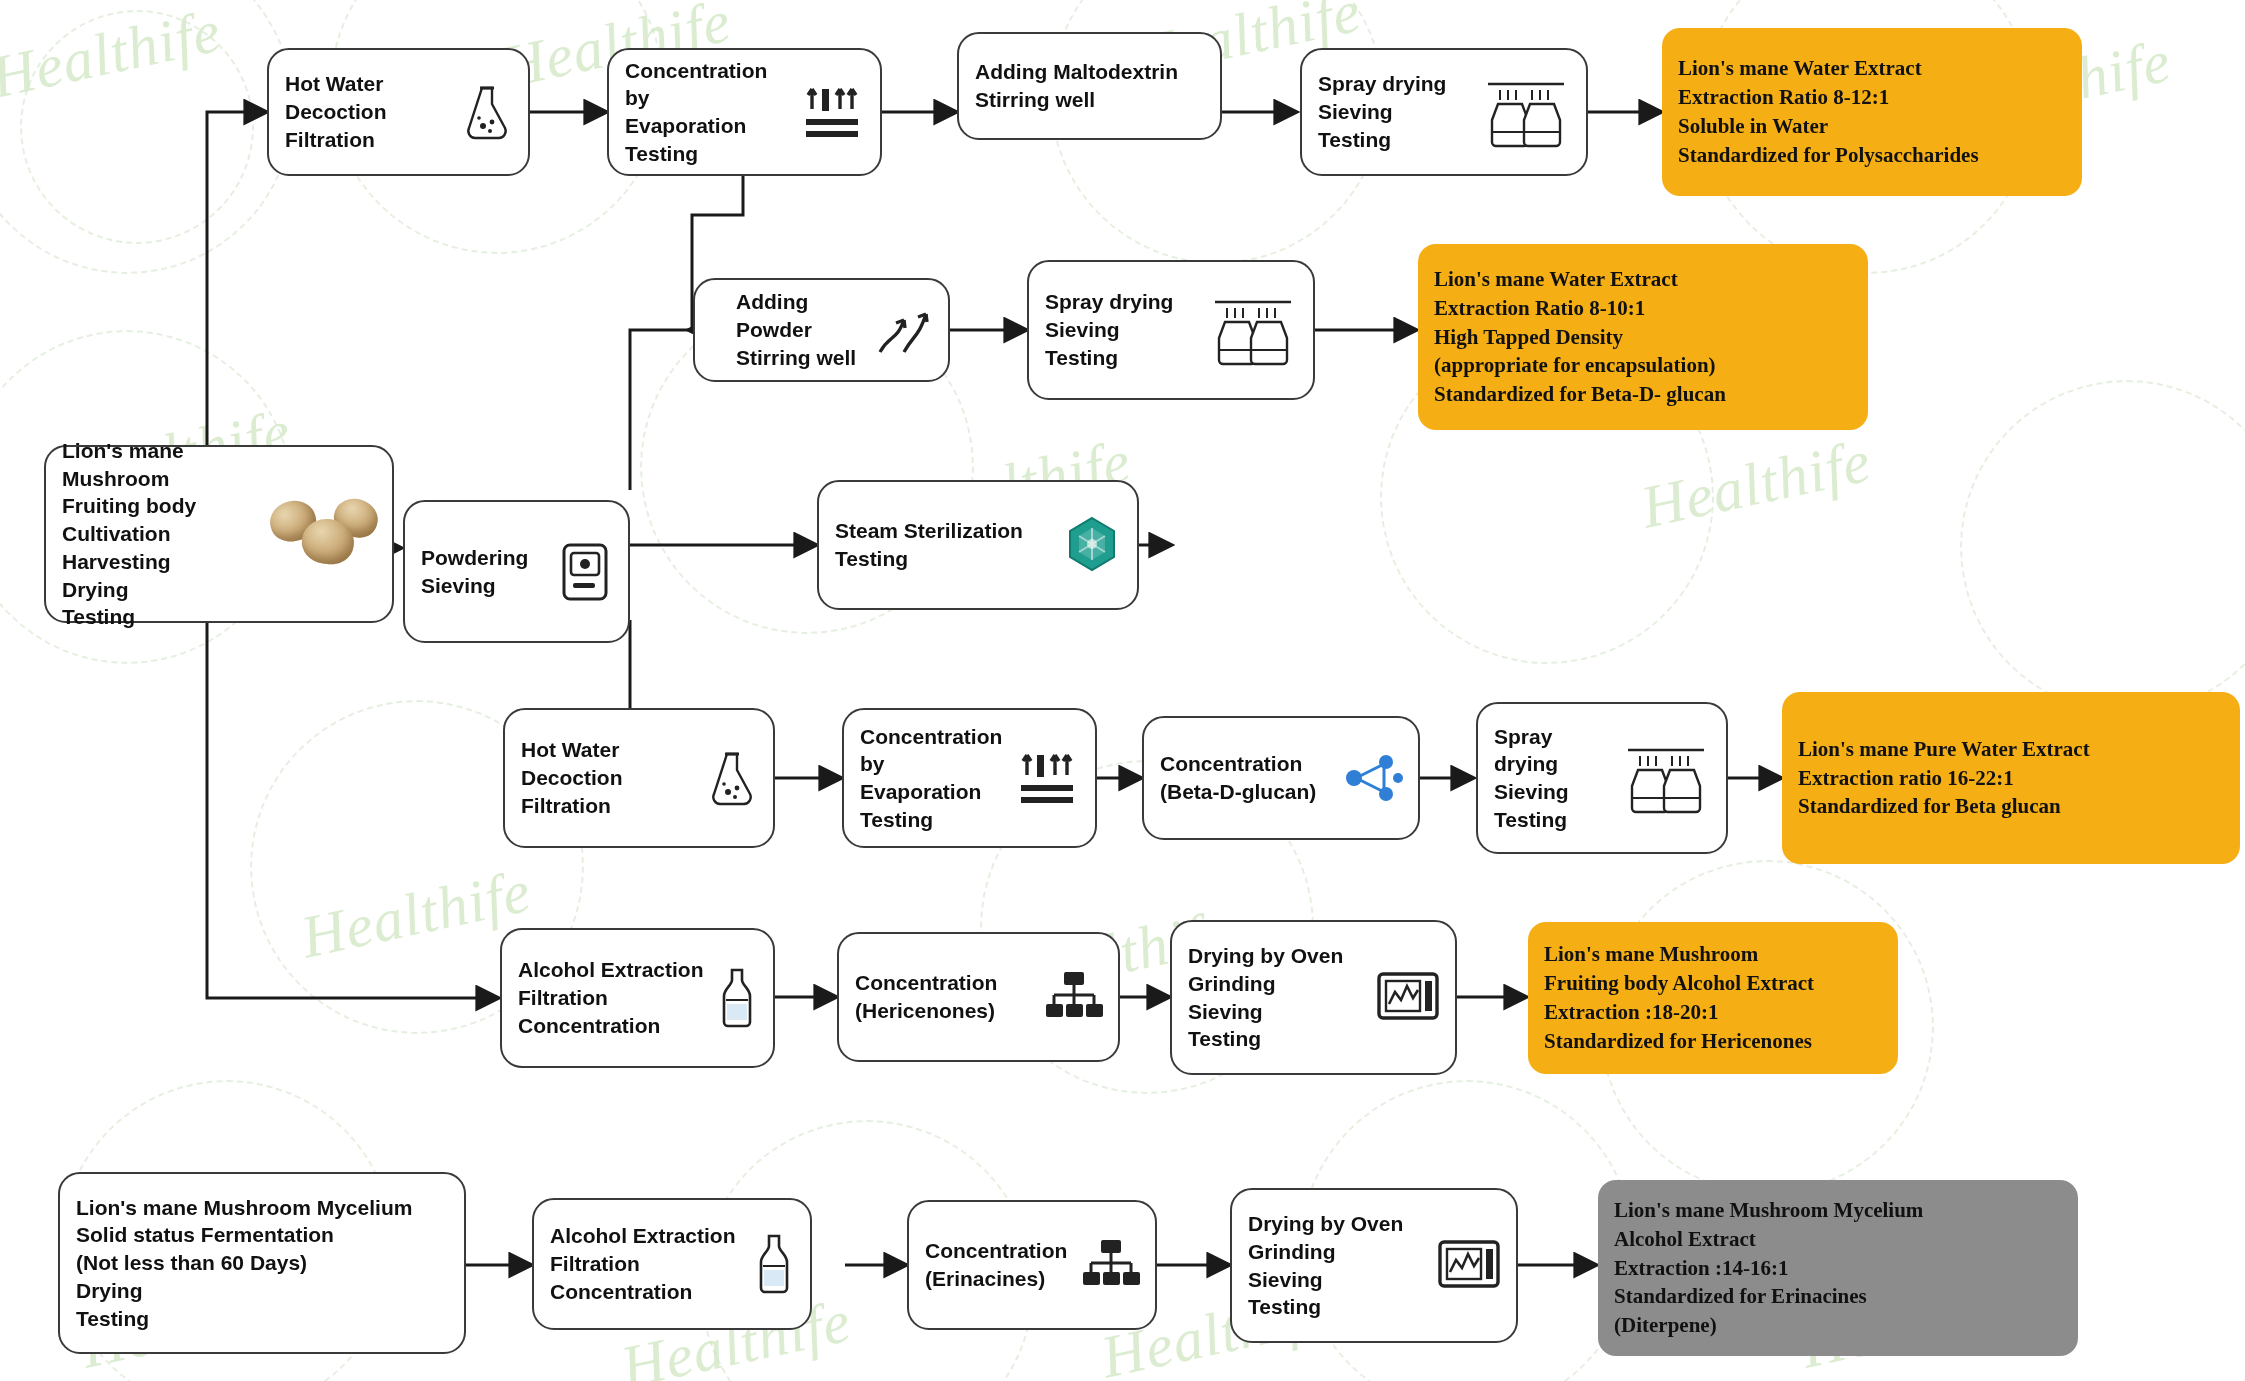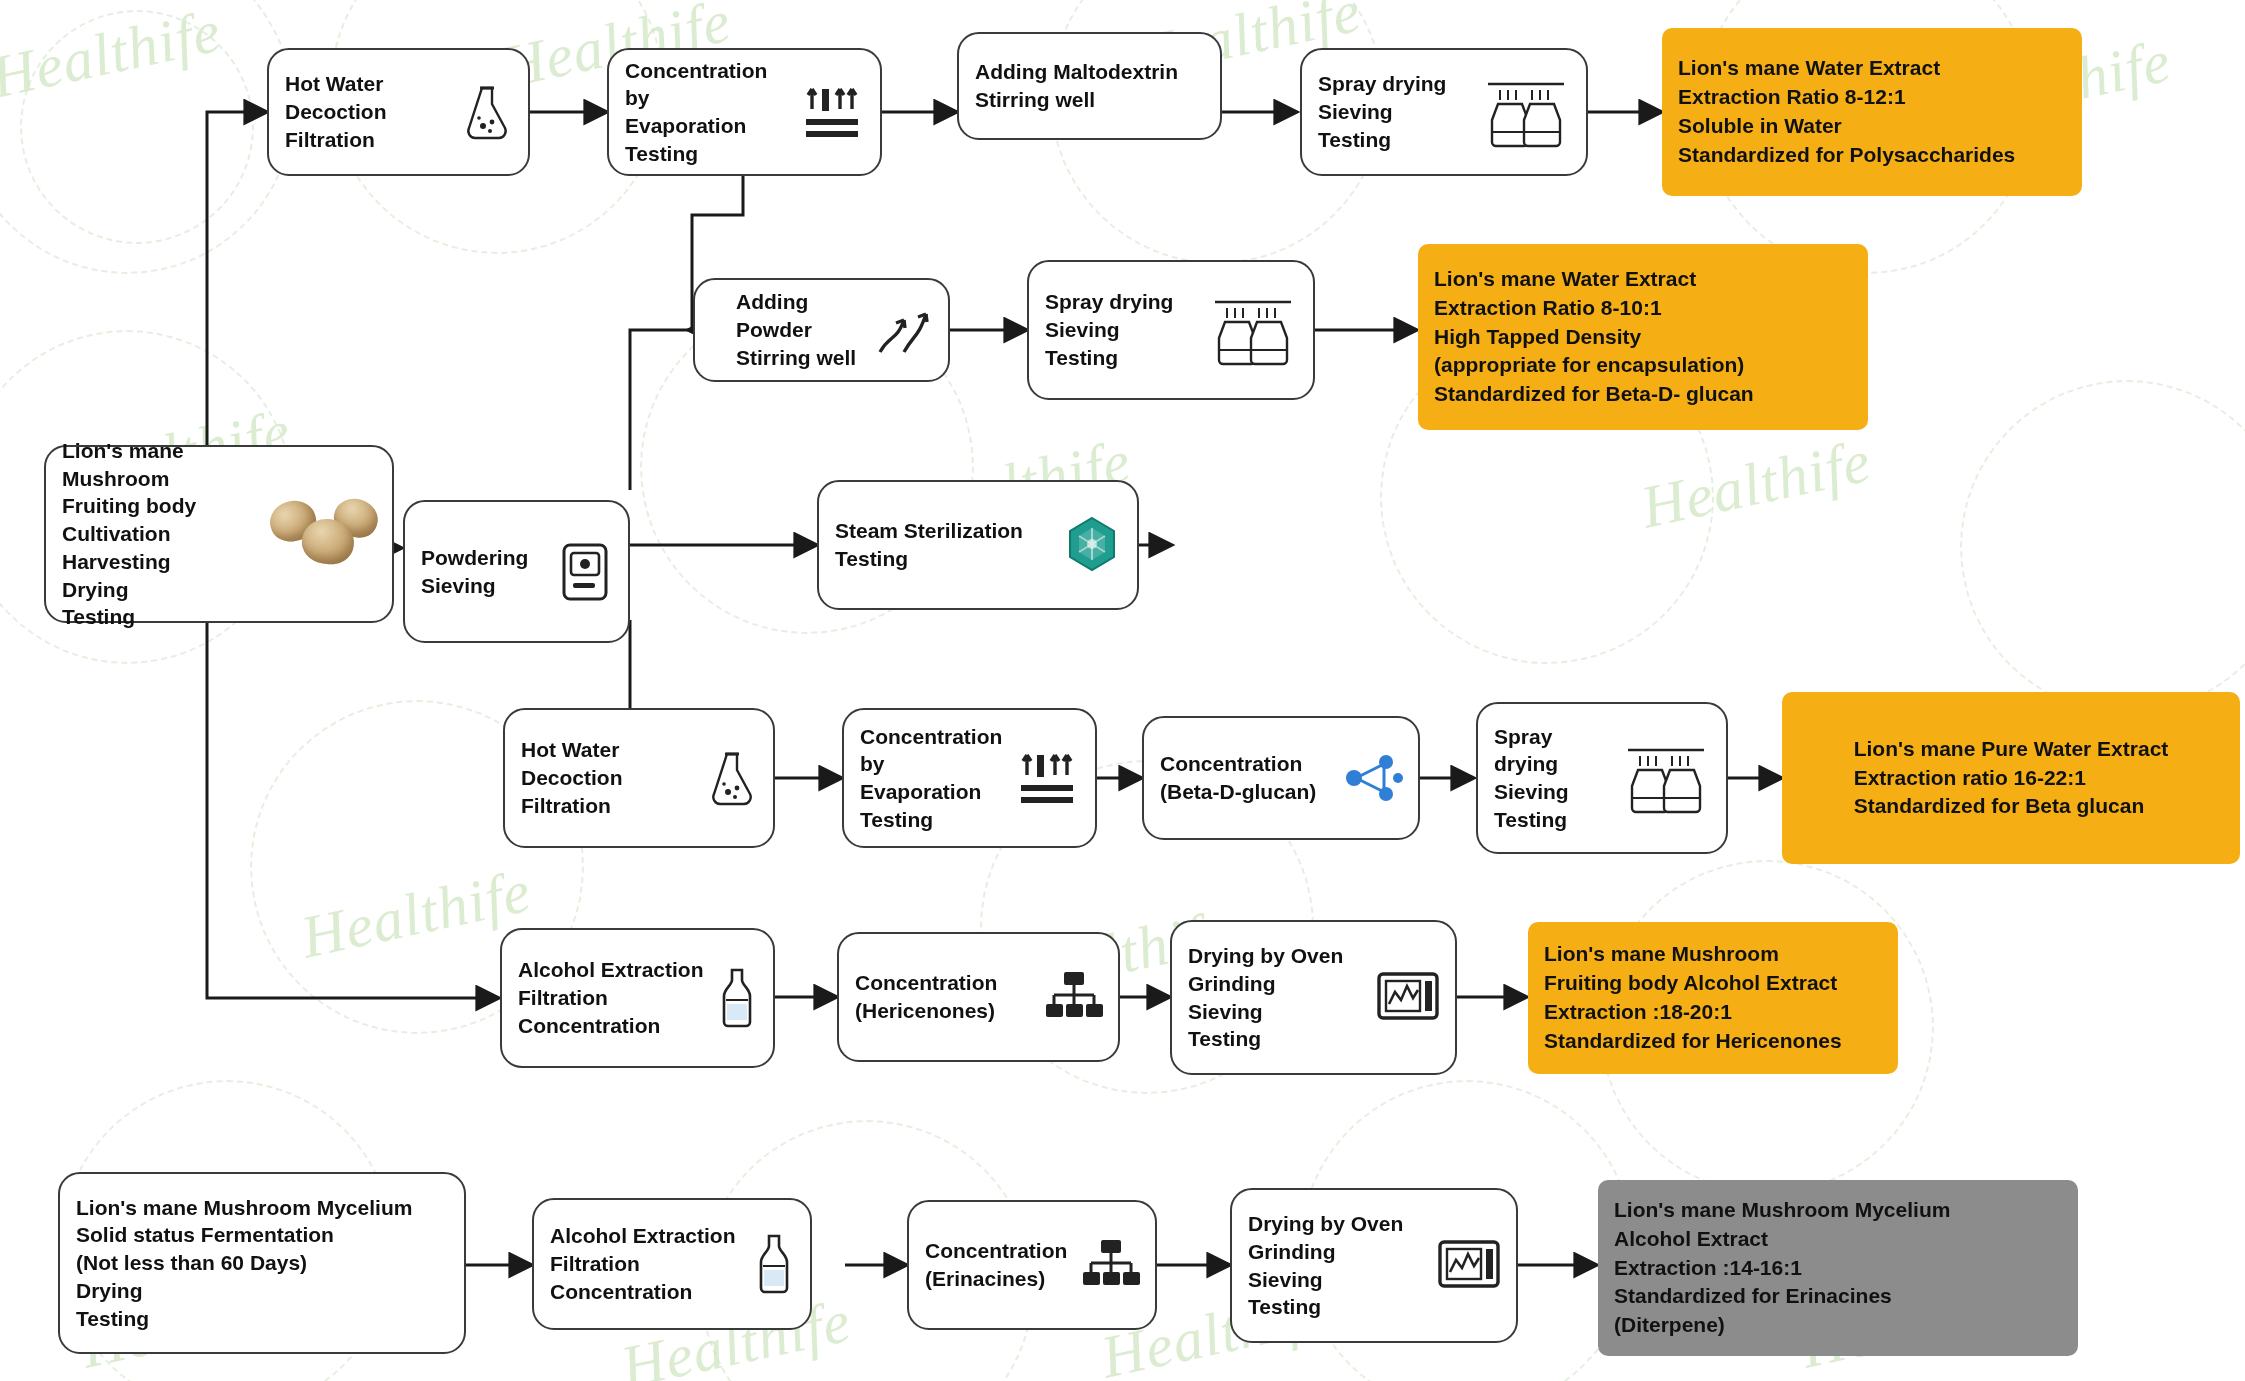--- a/index.html
+++ b/index.html
@@ -66,24 +66,25 @@
     padding-right: 14px;
     display: flex;
     align-items: center;
     justify-content: center;
   }
   .result {
     position: absolute;
     box-sizing: border-box;
     background: #F5AF15;
     border: none;
-    border-radius: 10px;
+    border-radius: 18px;
     display: flex;
     align-items: center;
     z-index: 3;
+    font-family: Liberation Serif, serif;
   }
   .result .txt {
     font-size: 21px;
     line-height: 1.38;
     color: #111;
     font-weight: 700;
     white-space: pre-line;
     padding: 10px 16px;
   }
   .result.grey {
@@ -392,21 +393,21 @@
         <line x1="8" y1="10" x2="84" y2="10" stroke="#222" stroke-width="2.4"></line>
         <path d="M20,16 l0,10 M28,16 l0,10 M36,16 l0,10 M52,16 l0,10 M60,16 l0,10 M68,16 l0,10" stroke="#222" stroke-width="2"></path>
         <path d="M18,30 h24 l6,16 v22 a4,4 0 0 1 -4,4 h-28 a4,4 0 0 1 -4,-4 v-22 z" fill="#fff" stroke="#222" stroke-width="2.4"></path>
         <path d="M50,30 h24 l6,16 v22 a4,4 0 0 1 -4,4 h-28 a4,4 0 0 1 -4,-4 v-22 z" fill="#fff" stroke="#222" stroke-width="2.4"></path>
         <line x1="12" y1="58" x2="46" y2="58" stroke="#222" stroke-width="2"></line>
         <line x1="44" y1="58" x2="80" y2="58" stroke="#222" stroke-width="2"></line>
       </svg>
     </div>
   </div>
 
-  <div class="result" style="left:1782px; top:692px; width:458px; height:172px;justify-content:center;">
+  <div class="result" style="left:1782px; top:692px; width:458px; height:172px;">
     <div class="txt">Lion's mane Pure Water Extract
 Extraction ratio 16-22:1
 Standardized for Beta glucan</div>
   </div>
 
   <div class="node" style="left:500px; top:928px; width:275px; height:140px;">
     <div class="txt">Alcohol Extraction
 Filtration
 Concentration</div>
     <div class="ico">

